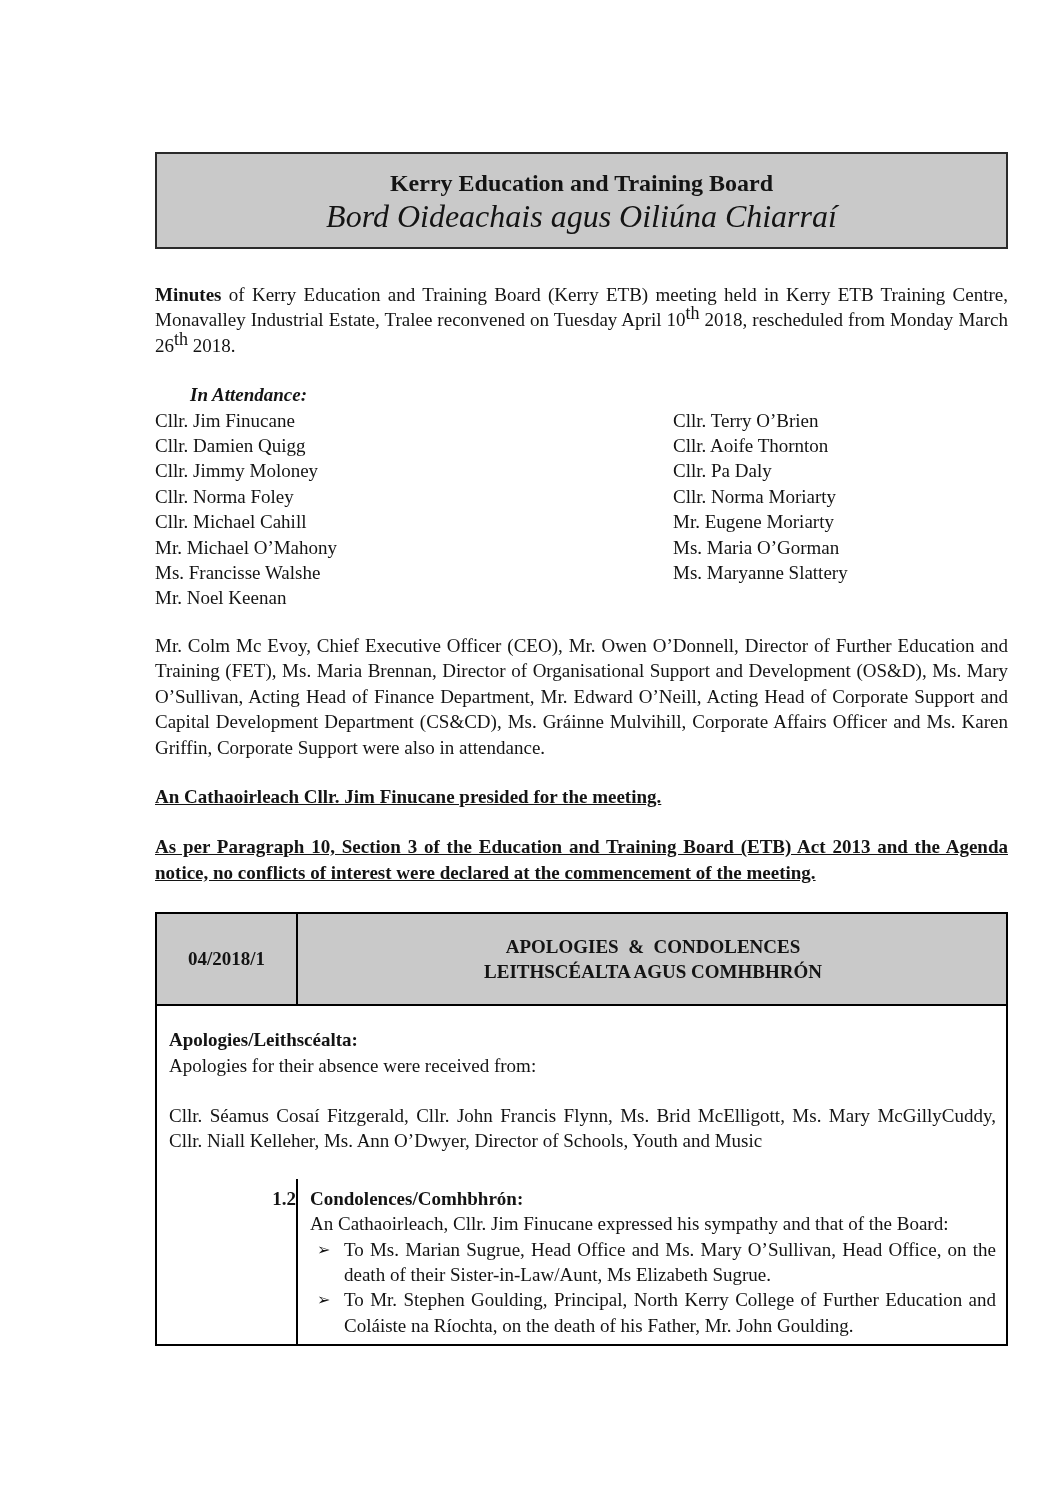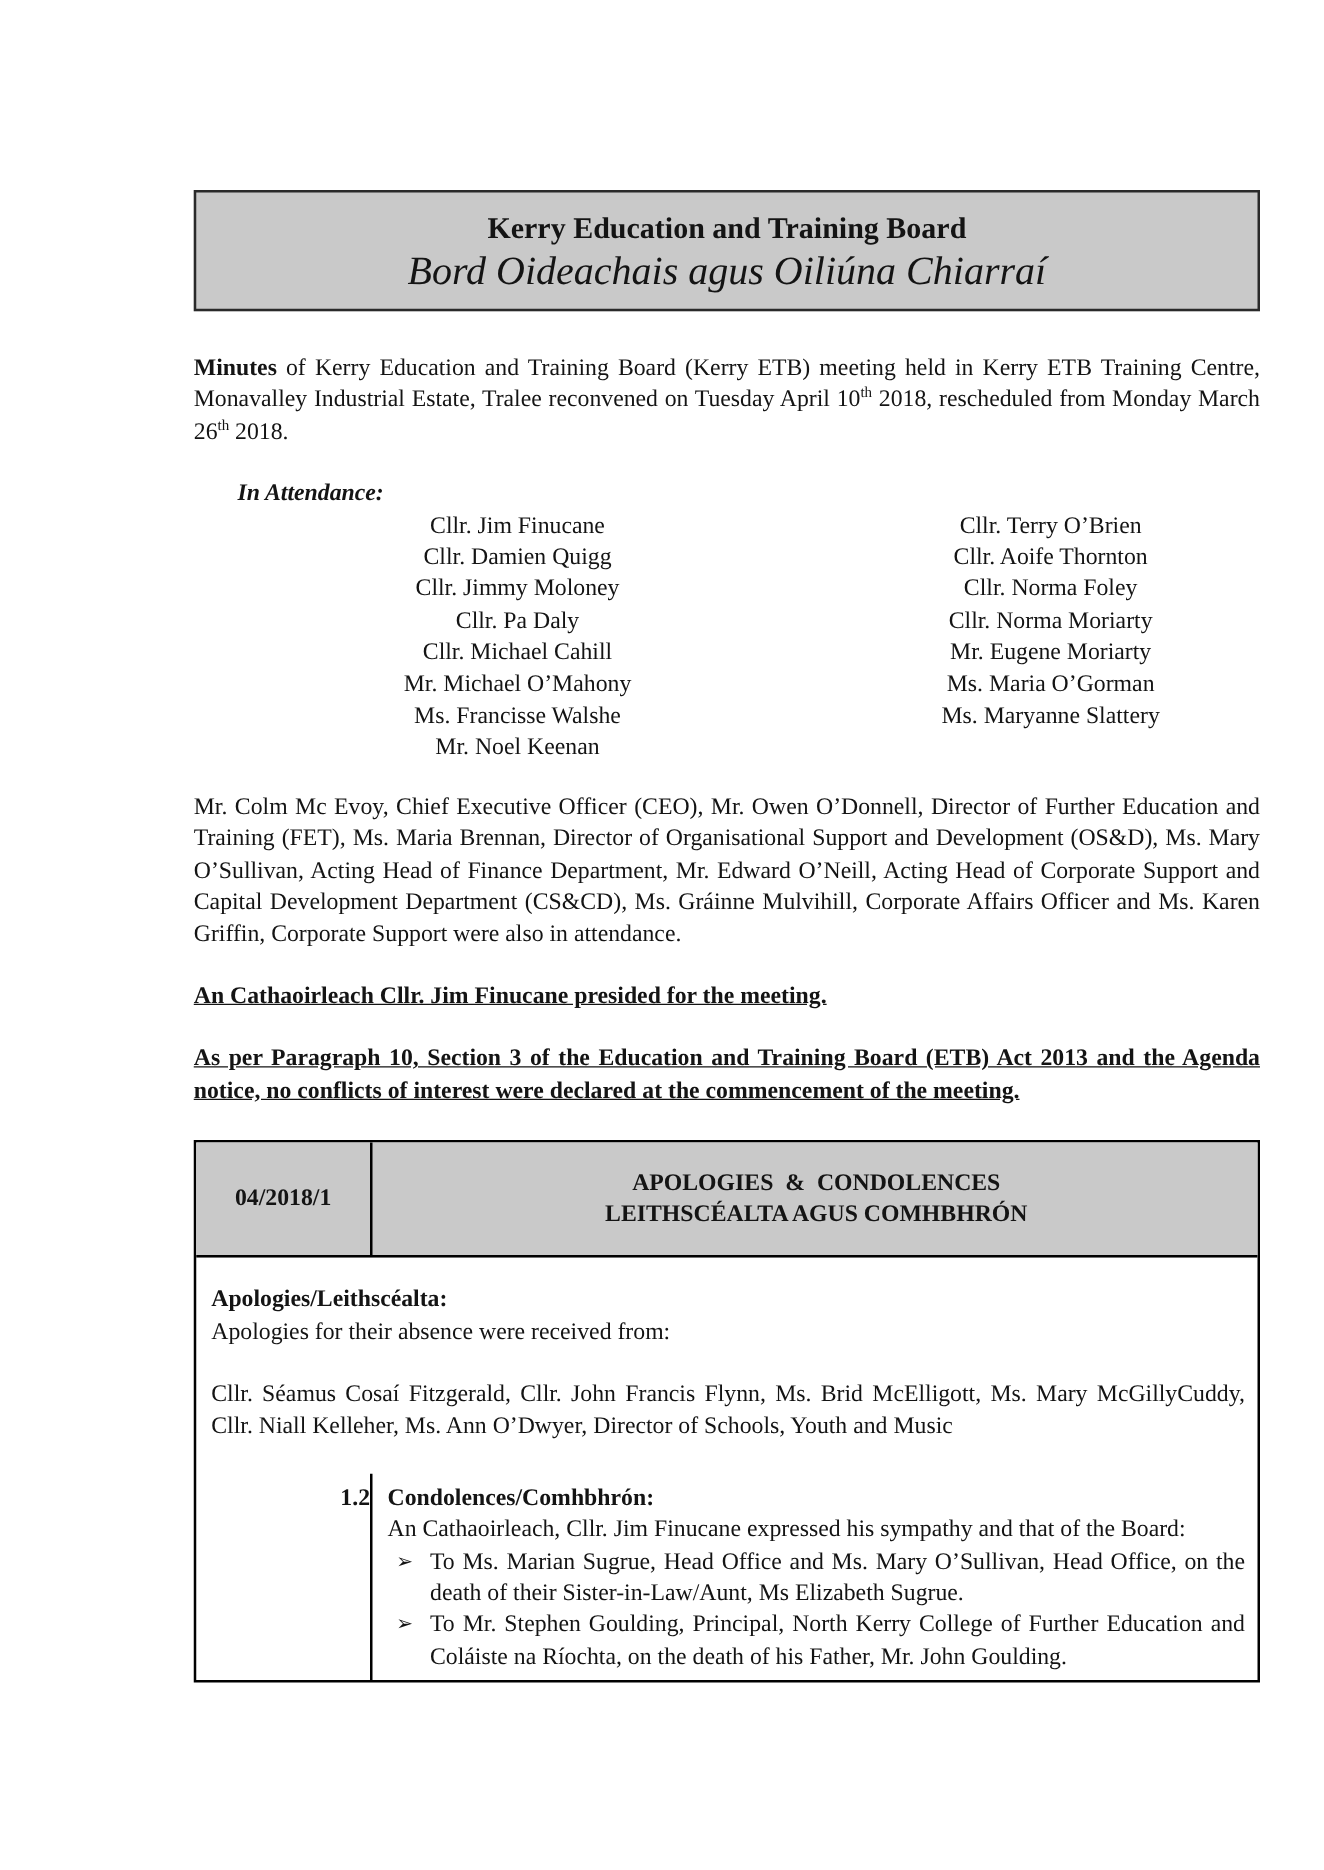--- a/index.html
+++ b/index.html
@@ -33,30 +33,30 @@
   }
   .masthead .subtitle {
     font-weight: normal;
     font-style: italic;
     font-size: 32px;
     line-height: 33px;
   }
 
   .para { text-align: justify; margin: 0 0 24px 0; }
   .bold { font-weight: bold; }
-  sup { font-size: 12px; vertical-align: super; line-height: 0; }
+  sup { font-size: 18px; vertical-align: super; line-height: 0; }
 
   
   .att-heading { font-weight: bold; font-style: italic; margin-bottom: 0; margin-left: 35px; }
   .att-grid {
     display: grid;
     grid-template-columns: 518px 1fr;
     margin-bottom: 22px;
   }
-  .att-grid span { display: block; text-align: center; }
+  .att-grid span { display: block; }
 
   .statement { text-align: justify; font-weight: bold; margin: 0 0 25px 0; text-decoration: underline; }
 
   
   .agenda-table {
     border: 2px solid #000;
     margin-top: 27px;
   }
   .t-row { display: flex; }
   .t-num-col {
@@ -112,22 +112,22 @@
 
   <p class="para"><span class="bold">Minutes</span><span> of Kerry Education and Training Board (Kerry ETB) meeting held in Kerry ETB Training Centre, Monavalley Industrial Estate, Tralee reconvened on Tuesday April 10</span><sup>th</sup><span> 2018, rescheduled from Monday March 26</span><sup>th</sup><span> 2018.</span></p>
 
   <div class="att-heading">In Attendance:</div>
   <div class="att-grid">
     <span>Cllr. Jim Finucane</span>
     <span>Cllr. Terry O’Brien</span>
     <span>Cllr. Damien Quigg</span>
     <span>Cllr. Aoife Thornton</span>
     <span>Cllr. Jimmy Moloney</span>
+    <span>Cllr. Pa Daly</span>
     <span>Cllr. Norma Foley</span>
-    <span>Cllr. Pa Daly</span>
     <span>Cllr. Norma Moriarty</span>
     <span>Cllr. Michael Cahill</span>
     <span>Mr. Eugene Moriarty</span>
     <span>Mr. Michael O’Mahony</span>
     <span>Ms. Maria O’Gorman</span>
     <span>Ms. Francisse Walshe</span>
     <span>Ms. Maryanne Slattery</span>
     <span>Mr. Noel Keenan</span>
     <span></span>
   </div>

